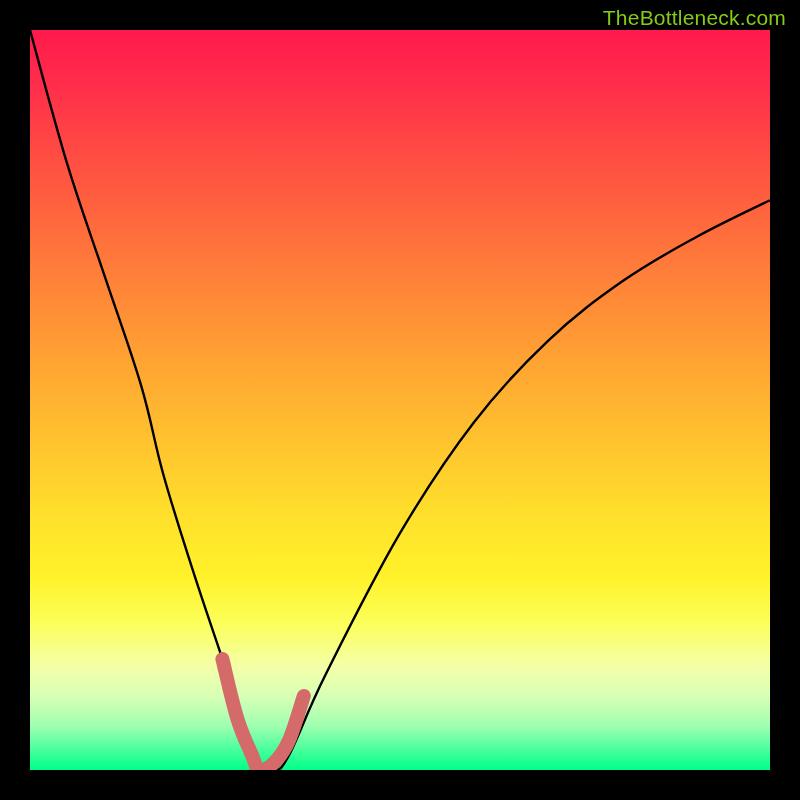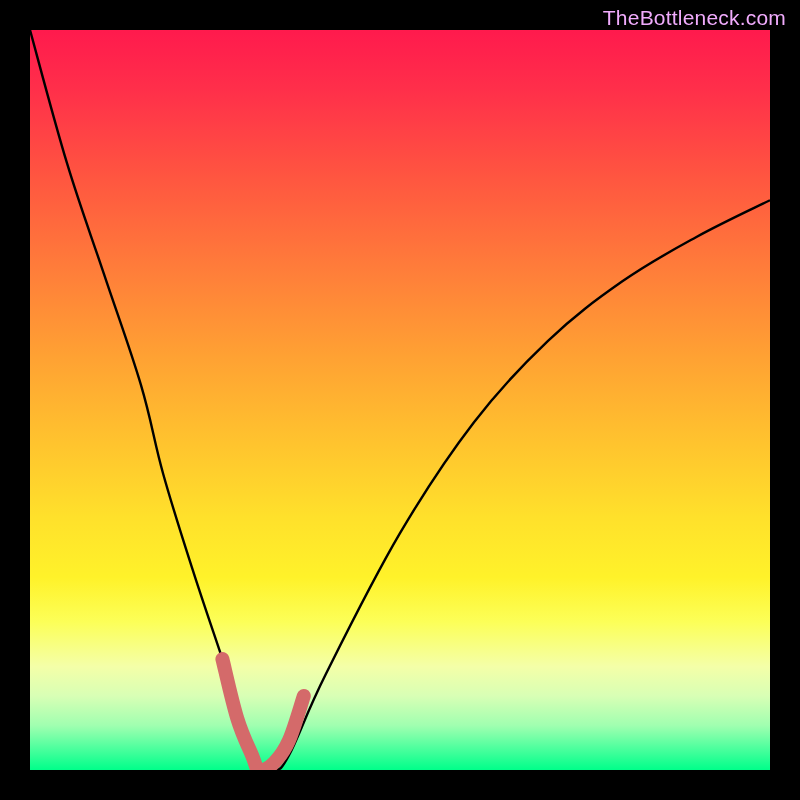--- a/index.html
+++ b/index.html
@@ -47,21 +47,21 @@
     );
   }
   svg.curves {
     position: absolute;
     inset: 0;
   }
   .watermark {
     position: absolute;
     top: 6px;
     right: 14px;
-    color: #f0abfc;
+    color: #84cc16;
     font-size: 21px;
     font-weight: 500;
     letter-spacing: 0.2px;
     user-select: none;
   }
 </style>
 </head>
 <body>
 
 <div class="stage">

